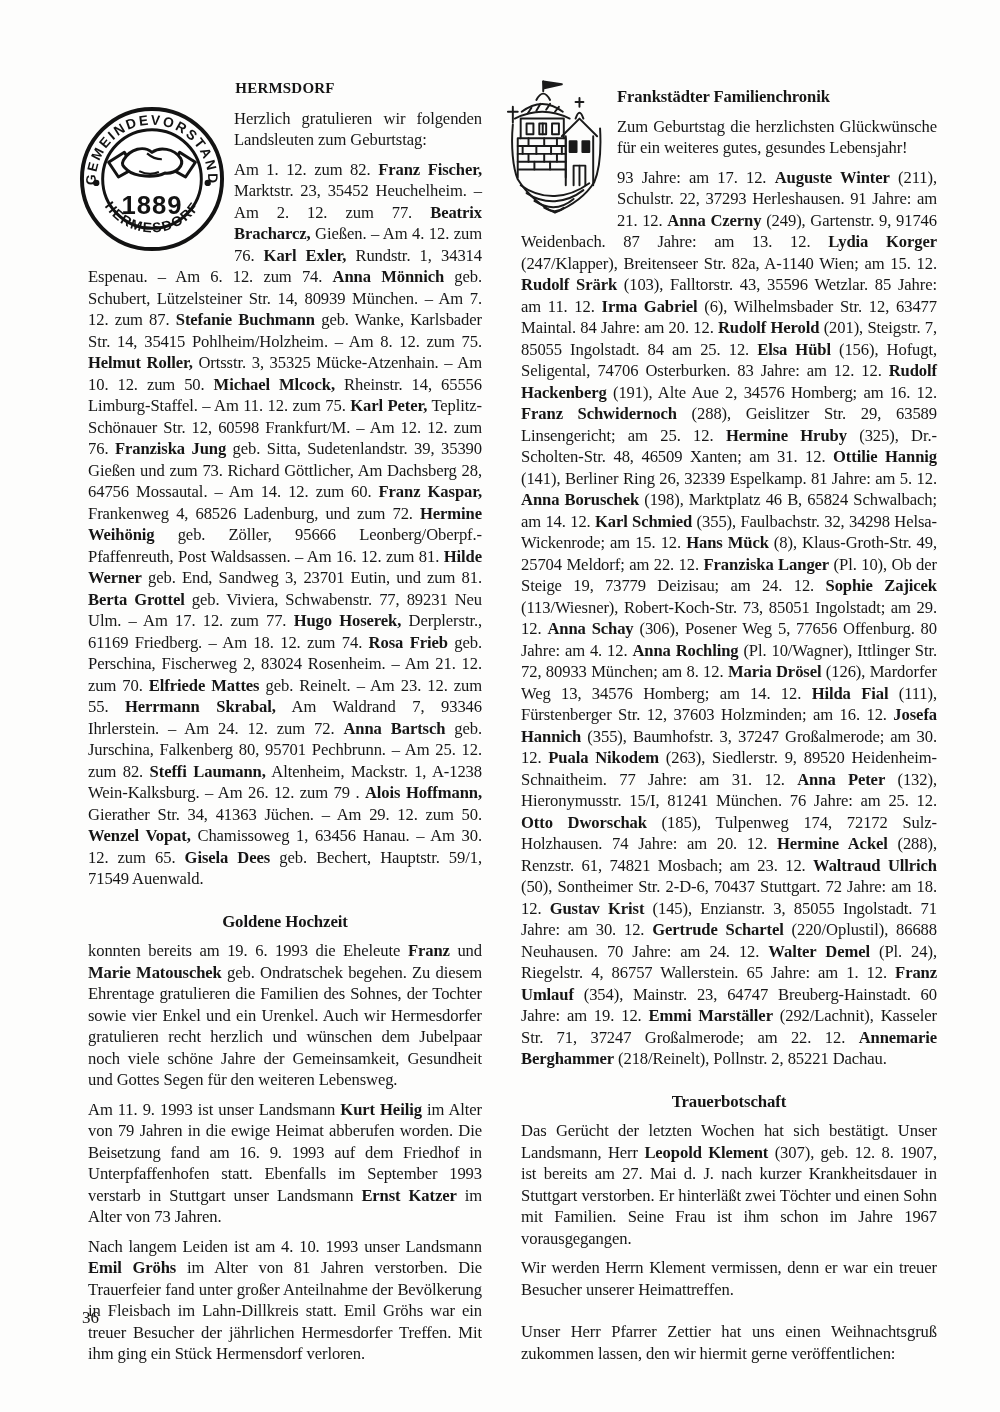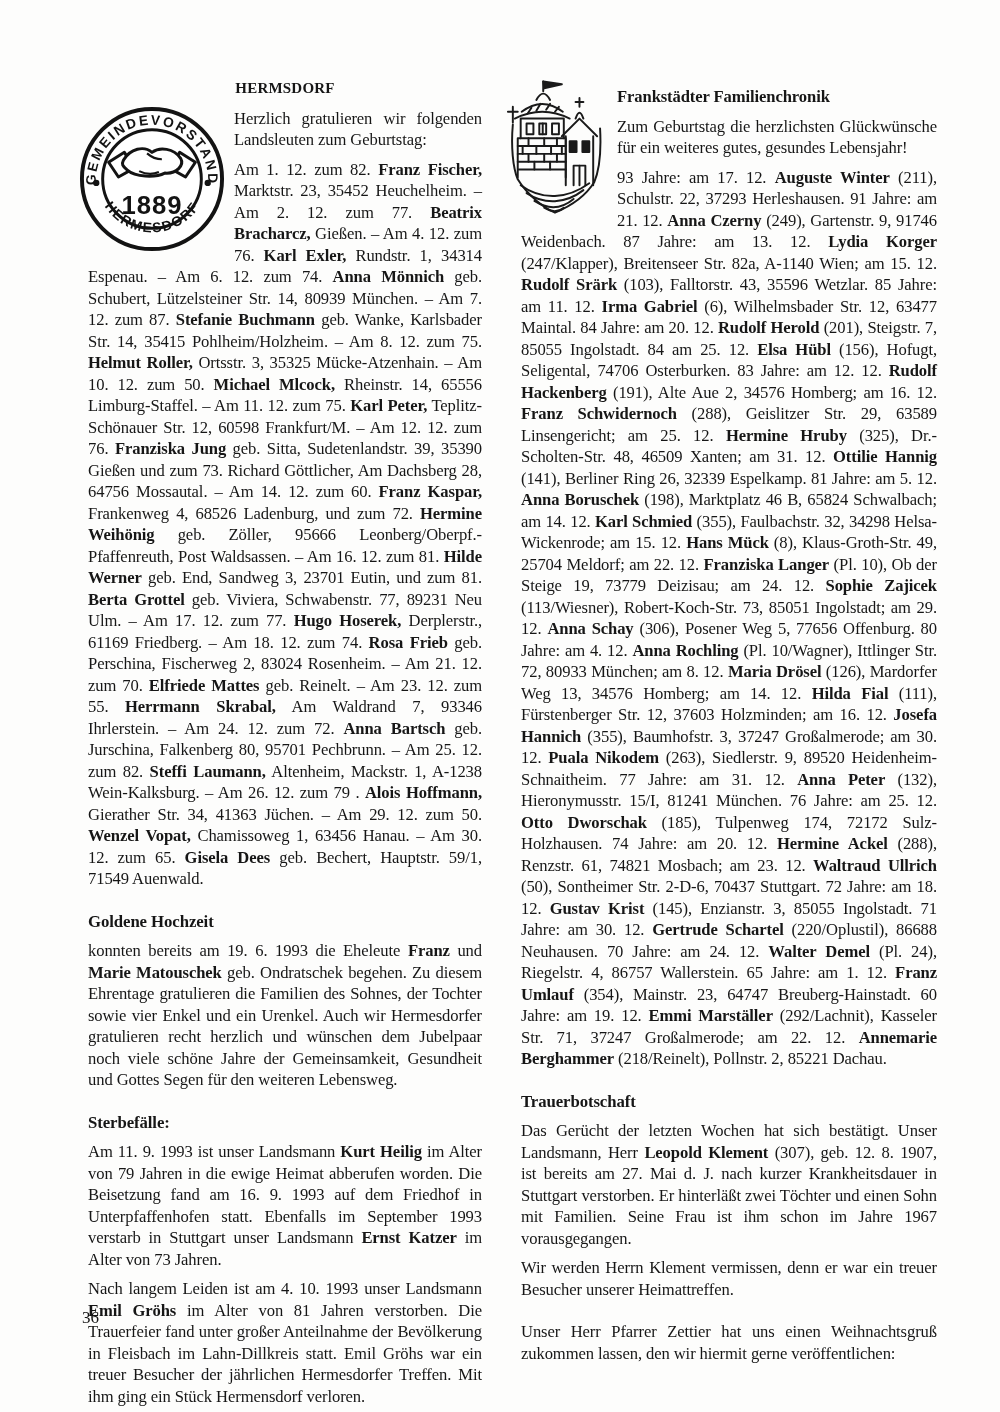--- a/index.html
+++ b/index.html
@@ -5,21 +5,21 @@
   html,body{margin:0;padding:0;}
   body{
     width:1000px;height:1412px;background:#fdfdfc;
     font-family:"Liberation Serif",serif;color:#161616;
     position:relative;overflow:hidden;
   }
   .col{position:absolute;top:78px;font-size:16.6px;line-height:21.5px;letter-spacing:-0.1px;}
   .col-left{left:80px;width:410px;}
   .col-right{left:513px;width:432px;}
   h2{font-size:15px;font-weight:bold;margin:0 0 3px 0;text-align:center;letter-spacing:0.2px;}
-  h3{font-size:16.8px;font-weight:bold;margin:8px;}
+  h3{font-size:16.8px;font-weight:bold;margin:8px;text-align:center;}
   p{margin:8px;}
   .just{text-align:justify;}
   .bold-line{font-weight:bold;}
   .gap{margin-top:21px;}
   .seal{float:left;width:148px;height:148px;margin:2px 8px 2px -2px;}
   .castle{float:left;width:98px;height:140px;margin:0 14px 2px -8px;}
   .seal svg,.castle svg{width:100%;height:100%;display:block;}
   .seal-arc-text{font-family:"Liberation Sans",sans-serif;font-weight:bold;font-size:14px;fill:#131313;}
   .seal-year{font-family:"Liberation Sans",sans-serif;font-weight:bold;font-size:26px;letter-spacing:1px;fill:#131313;}
   .pagenum{position:absolute;left:82px;top:1308px;font-size:17px;}
@@ -57,21 +57,20 @@
         <text class="seal-year" x="75" y="110" text-anchor="middle">1889</text>
       </svg>
     </div>
 
     <p class="just">Herzlich gratulieren wir folgenden Landsleuten zum Geburtstag:</p>
     <p class="just"><span>Am 1. 12. zum 82. </span><b>Franz Fischer,</b><span> Marktstr. 23, 35452 Heuchelheim. – Am 2. 12. zum 77. </span><b>Beatrix Bracharcz,</b><span> Gießen. – Am 4. 12. zum 76. </span><b>Karl Exler,</b><span> Rundstr. 1, 34314 Espenau. – Am 6. 12. zum 74. </span><b>Anna Mönnich</b><span> geb. Schubert, Lützelsteiner Str. 14, 80939 München. – Am 7. 12. zum 87. </span><b>Stefanie Buchmann</b><span> geb. Wanke, Karlsbader Str. 14, 35415 Pohlheim/Holzheim. – Am 8. 12. zum 75. </span><b>Helmut Roller,</b><span> Ortsstr. 3, 35325 Mücke-Atzenhain. – Am 10. 12. zum 50. </span><b>Michael Mlcock,</b><span> Rheinstr. 14, 65556 Limburg-Staffel. – Am 11. 12. zum 75. </span><b>Karl Peter,</b><span> Teplitz-Schönauer Str. 12, 60598 Frankfurt/M. – Am 12. 12. zum 76. </span><b>Franziska Jung</b><span> geb. Sitta, Sudetenlandstr. 39, 35390 Gießen und zum 73. Richard Göttlicher, Am Dachsberg 28, 64756 Mossautal. – Am 14. 12. zum 60. </span><b>Franz Kaspar,</b><span> Frankenweg 4, 68526 Ladenburg, und zum 72. </span><b>Hermine Weihönig</b><span> geb. Zöller, 95666 Leonberg/Oberpf.-Pfaffenreuth, Post Waldsassen. – Am 16. 12. zum 81. </span><b>Hilde Werner</b><span> geb. End, Sandweg 3, 23701 Eutin, und zum 81. </span><b>Berta Grottel</b><span> geb. Viviera, Schwabenstr. 77, 89231 Neu Ulm. – Am 17. 12. zum 77. </span><b>Hugo Hoserek,</b><span> Derplerstr., 61169 Friedberg. – Am 18. 12. zum 74. </span><b>Rosa Frieb</b><span> geb. Perschina, Fischerweg 2, 83024 Rosenheim. – Am 21. 12. zum 70. </span><b>Elfriede Mattes</b><span> geb. Reinelt. – Am 23. 12. zum 55. </span><b>Herrmann Skrabal,</b><span> Am Waldrand 7, 93346 Ihrlerstein. – Am 24. 12. zum 72. </span><b>Anna Bartsch</b><span> geb. Jurschina, Falkenberg 80, 95701 Pechbrunn. – Am 25. 12. zum 82. </span><b>Steffi Laumann,</b><span> Altenheim, Mackstr. 1, A-1238 Wein-Kalksburg. – Am 26. 12. zum 79 . </span><b>Alois Hoffmann,</b><span> Gierather Str. 34, 41363 Jüchen. – Am 29. 12. zum 50. </span><b>Wenzel Vopat,</b><span> Chamissoweg 1, 63456 Hanau. – Am 30. 12. zum 65. </span><b>Gisela Dees</b><span> geb. Bechert, Hauptstr. 59/1, 71549 Auenwald.</span></p>
 
     <h3 class="gap">Goldene Hochzeit</h3>
     <p class="just"><span>konnten bereits am 19. 6. 1993 die Eheleute </span><b>Franz</b><span> und </span><b>Marie Matouschek</b><span> geb. Ondratschek begehen. Zu diesem Ehrentage gratulieren die Familien des Sohnes, der Tochter sowie vier Enkel und ein Urenkel. Auch wir Hermesdorfer gratulieren recht herzlich und wünschen dem Jubelpaar noch viele schöne Jahre der Gemeinsamkeit, Gesundheit und Gottes Segen für den weiteren Lebensweg.</span></p>
 
-    <h3 class="gap">Sterbefälle:</h3>
     <p class="just"><span>Am 11. 9. 1993 ist unser Landsmann </span><b>Kurt Heilig</b><span> im Alter von 79 Jahren in die ewige Heimat abberufen worden. Die Beisetzung fand am 16. 9. 1993 auf dem Friedhof in Unterpfaffenhofen statt. Ebenfalls im September 1993 verstarb in Stuttgart unser Landsmann </span><b>Ernst Katzer</b><span> im Alter von 73 Jahren.</span></p>
     <p class="just"><span>Nach langem Leiden ist am 4. 10. 1993 unser Landsmann </span><b>Emil Gröhs</b><span> im Alter von 81 Jahren verstorben. Die Trauerfeier fand unter großer Anteilnahme der Bevölkerung in Fleisbach im Lahn-Dillkreis statt. Emil Gröhs war ein treuer Besucher der jährlichen Hermesdorfer Treffen. Mit ihm ging ein Stück Hermensdorf verloren.</span></p>
 
   </section>
 
   <section class="col col-right">
 
     <div class="castle">
       <svg viewBox="0 0 100 140" xmlns="http://www.w3.org/2000/svg" fill="none" stroke="#1a1a1a" stroke-width="2" stroke-linecap="round" stroke-linejoin="round">
 

